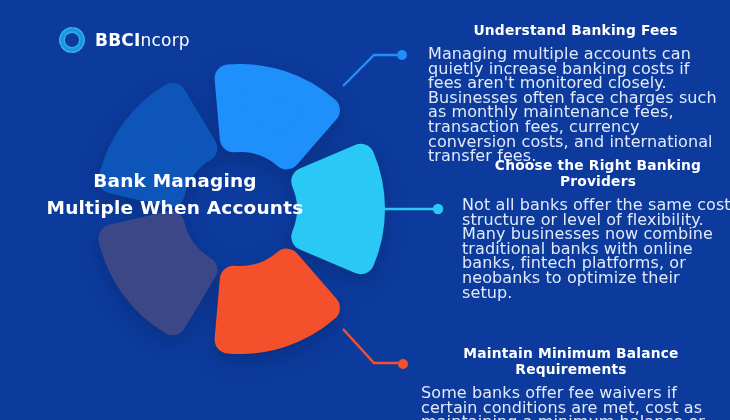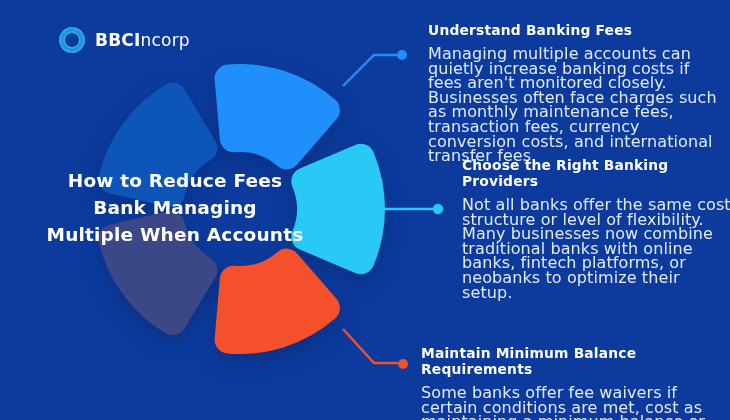--- a/index.html
+++ b/index.html
@@ -21,21 +21,21 @@
     text-align:center;color:#ffffff;font-weight:700;
     font-size:18.5px;line-height:27px;letter-spacing:0.2px;
     z-index:3;
   }
   
   svg.diagram{position:absolute;left:0;top:0;z-index:1;}
   .petals{filter:drop-shadow(0 7px 10px rgba(2,20,70,0.30));}
   
   .section{position:absolute;z-index:3;color:#ffffff;}
   .section h3{
-    margin:0 0 9px 0;font-size:13.8px;font-weight:700;letter-spacing:0.2px;color:#ffffff;
+    margin:0 0 9px 0;font-size:13.8px;font-weight:700;letter-spacing:0.2px;color:#ffffff;text-align:center;
   }
   .section p{
     margin:0;font-size:16px;line-height:14.6px;font-weight:400;color:#e2eafb;letter-spacing:0.1px;
   }
   .s1{left:428px;top:22px;width:295px;}
   .s2{left:462px;top:157px;width:272px;}
   .s3{left:421px;top:345px;width:300px;}
 </style>
 </head>
 <body>
@@ -74,21 +74,20 @@
       <circle cx="438" cy="209" r="5.2" fill="#29c8f5"></circle>
     </g>
 
     <g>
       <polyline points="343,329 374,363 398,363" fill="none" stroke-width="2.4" stroke="#f4502c"></polyline>
       <circle cx="403" cy="364" r="5" fill="#f4502c"></circle>
     </g>
   </svg>
 
   <div class="title">
-    <div>How to Reduce Fees</div>
     <div>Bank Managing</div>
     <div>Multiple When Accounts</div>
   </div>
 
   <div class="section s1">
     <h3>Understand Banking Fees</h3>
     <p>Managing multiple accounts can quietly increase banking costs if fees aren't monitored closely. Businesses often face charges such as monthly maintenance fees, transaction fees, currency conversion costs, and international transfer fees.</p>
   </div>
 
   <div class="section s2">

